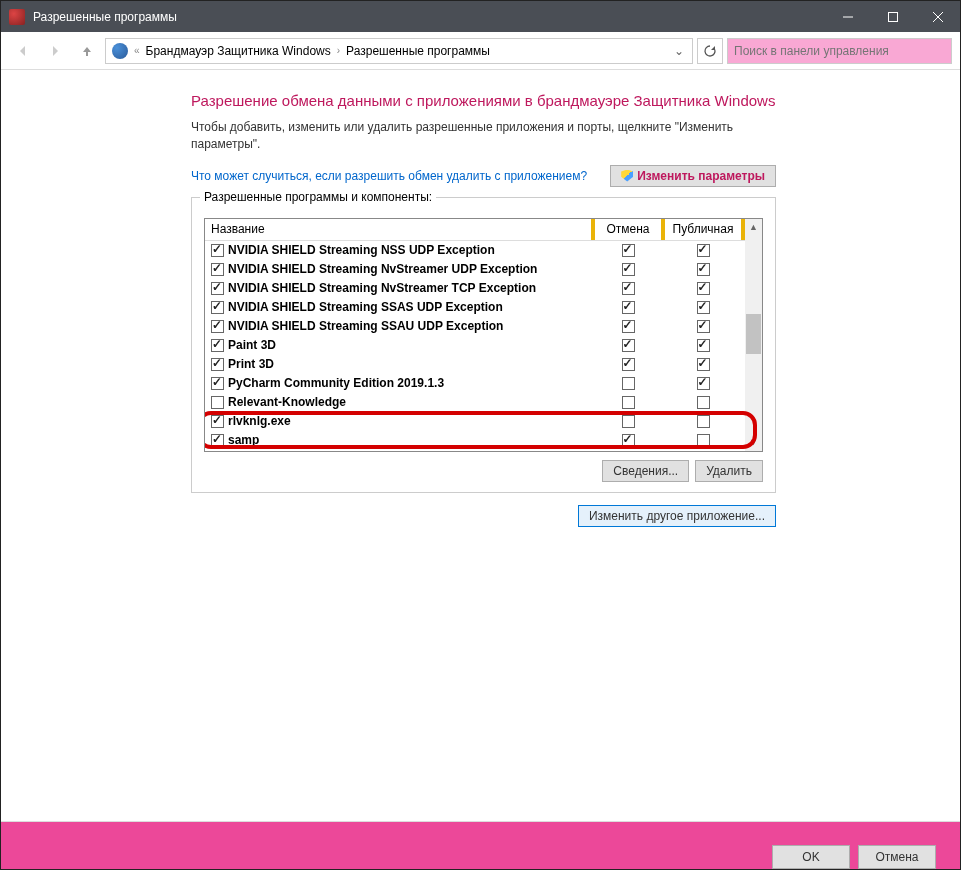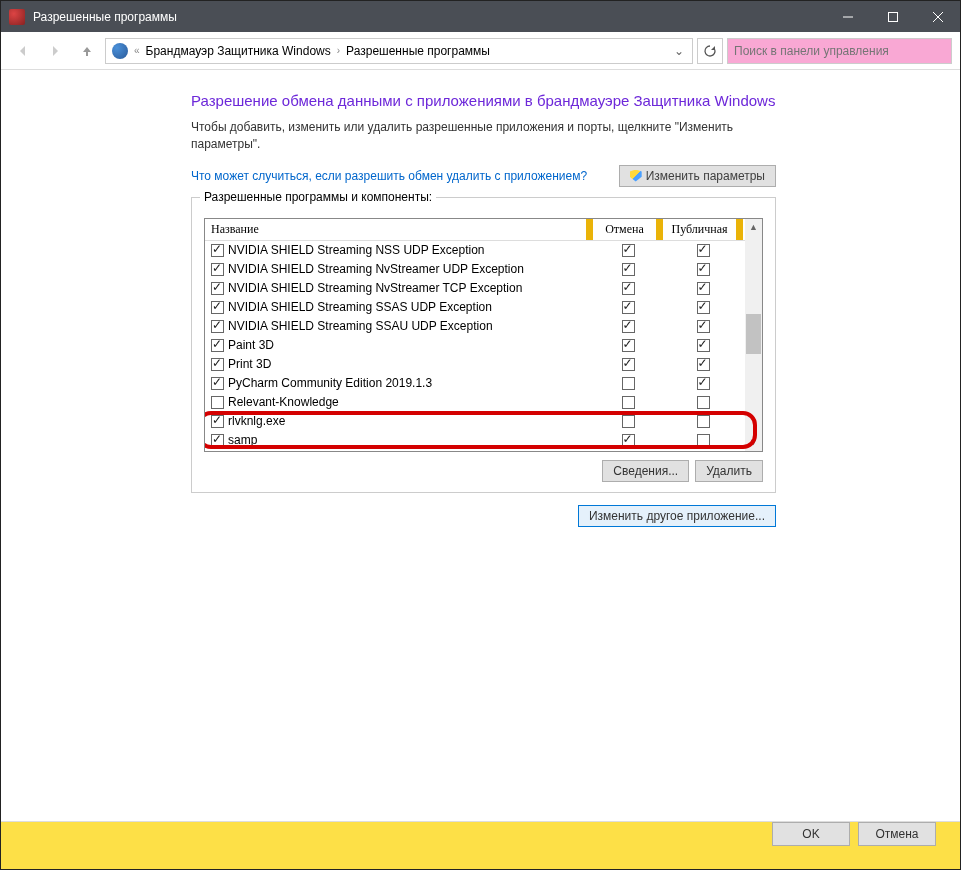--- a/index.html
+++ b/index.html
@@ -106,21 +106,21 @@
     position: absolute;
     top: 69px; left: 0; right: 0; bottom: 55px;
     overflow: auto;
     padding: 20px 0 0 0;
   }
   .panel {
     width: 585px;
     margin-left: 190px;
   }
   .panel h1 {
-    color: #6d28d9;
+    color: #be185d;
     font-size: 15px;
     font-weight: normal;
     margin: 0 0 8px 0;
     line-height: 1.4;
   }
   .panel .desc {
     font-size: 12px;
     color: #333;
     margin: 0 0 12px 0;
     line-height: 1.4;
@@ -152,21 +152,22 @@
   .btn.shield::before {
     content: "";
     display: inline-block;
     width: 12px; height: 12px;
     margin-right: 4px;
     vertical-align: -2px;
     background: linear-gradient(135deg, #ffd83a 0 50%, #4aa0ff 50% 100%);
     clip-path: polygon(50% 0, 100% 15%, 100% 60%, 50% 100%, 0 60%, 0 15%);
   }
   .btn:disabled, .btn.disabled {
-    color: #404040;
+    color: #be185d;
+    font-weight: bold;
   }
 
   .group {
     border: 1px solid #ccc;
     padding: 12px 12px 10px 12px;
     position: relative;
     margin-top: 4px;
   }
   .group-title {
     position: absolute;
@@ -187,33 +188,34 @@
   .list-header {
     display: flex;
     height: 22px;
     border-bottom: 1px solid #ddd;
     font-size: 12px;
     align-items: center;
     background: #fff;
   }
   .list-header .col {
     padding: 0 6px;
-    border-right: 7px solid #eab308;
+    border-right: 4px solid #eab308;
     height: 100%;
-    display: flex; align-items: center; font-family: Liberation Serif, serif;
+    display: flex; align-items: center;
   }
   .col-name { flex: 1; }
   .col-priv { width: 70px; justify-content: center; }
   .col-pub  { width: 80px; justify-content: center; border-right: none; }
   .col-sb   { width: 17px; }
 
   .list-body {
     position: absolute;
     top: 22px; left: 0; right: 17px; bottom: 0;
     overflow: hidden;
+    font-weight: bold;
   }
   .row {
     display: flex;
     height: 19px;
     align-items: center;
     font-size: 12px;
     padding-left: 6px;
   }
   .row .cb {
     width: 13px; height: 13px;
@@ -271,24 +273,24 @@
   .below-btns {
     display: flex;
     justify-content: flex-end;
     margin-top: 12px;
   }
 
   .footer {
     position: absolute;
     left: 0; right: 0; bottom: 0;
     height: 48px;
-    background: #fde047;
+    background: #ec4899;
     border-top: 1px solid #ddd;
     display: flex;
-    align-items: flex-start;
+    align-items: flex-end;
     justify-content: flex-end;
     gap: 8px;
     padding-right: 24px;
   }
   .footer .btn { min-width: 78px; padding: 4px 10px; }
 </style>
 </head>
 <body>
 
 <div class="titlebar">

